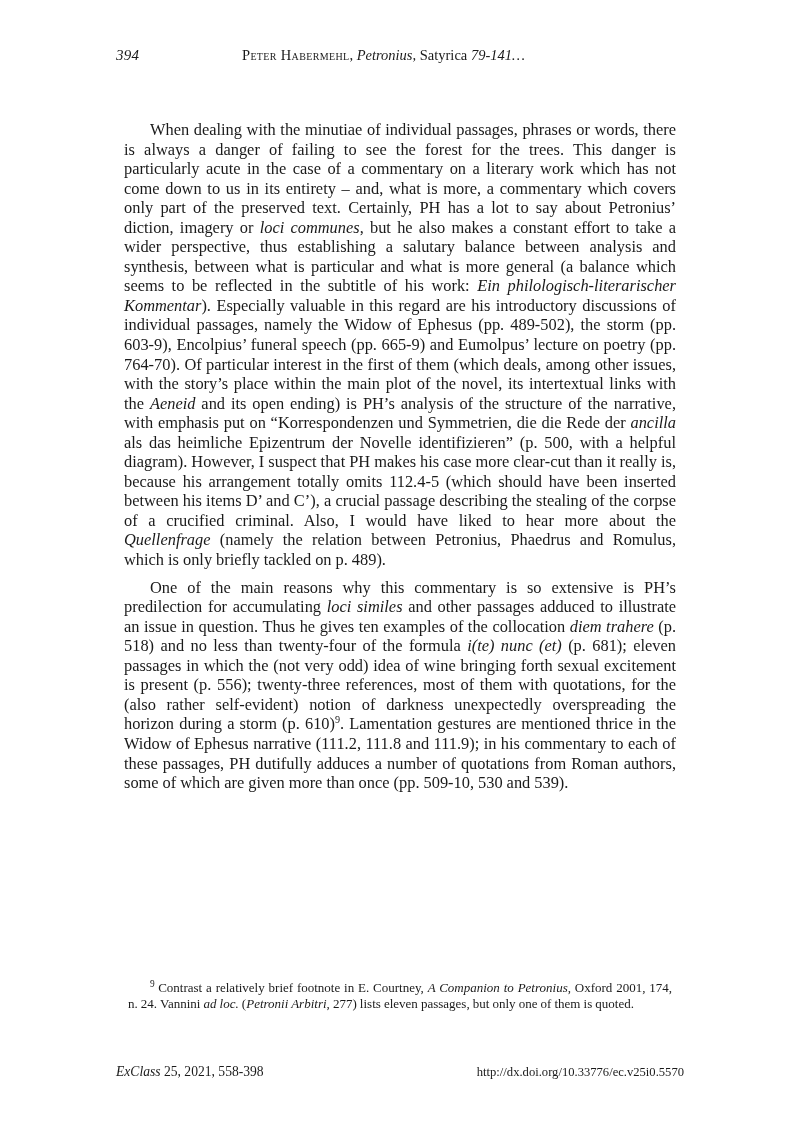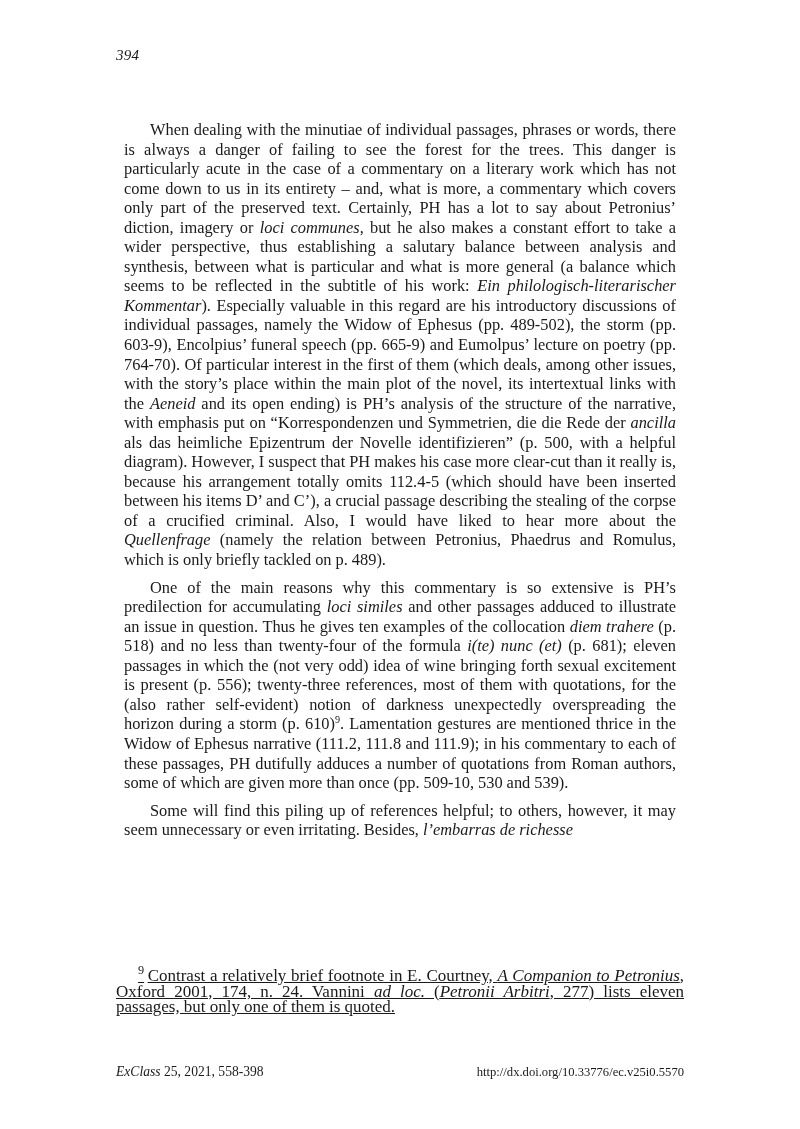--- a/index.html
+++ b/index.html
@@ -83,27 +83,26 @@
   }
 
   
   .footnotes {
     position: absolute;
     left: 116px;
     top: 968px;
     width: 568px;
   }
   p.footnote {
-    margin: 0;
+    margin: 12px;
     text-align: justify;
-    font-size: 17px;
+    font-size: 13px;
     line-height: 15.6px;
     text-indent: 22px;
     word-spacing: -0.15px;
-    text-decoration: underline;
   }
   p.footnote sup.fnnum {
     font-size: 0.72em;
     vertical-align: super;
     line-height: 0;
     margin-right: 3.5px;
   }
   p.footnote i, p.footnote span.it {
     font-style: italic;
   }
@@ -135,26 +134,28 @@
     padding-left: 46px;
   }
 </style>
 </head>
 <body>
 
 <div class="page">
 
   <div class="running-header">
     <span class="folio">394</span>
+    <span class="header-title">
+      <span class="smallcaps">Peter Habermehl</span><span>,&nbsp;</span><span class="it">Petronius,</span><span>&nbsp;</span><span>Satyrica</span><span>&nbsp;</span><span class="it">79-141…</span>
+    </span>
   </div>
 
   <div class="textblock">
     <p class="body"><span>When dealing with the minutiae of individual passages, phrases or words, there is always a danger of failing to see the forest for the trees. This danger is particularly acute in the case of a commentary on a literary work which has not come down to us in its entirety – and, what is more, a commentary which covers only part of the preserved text. Certainly, PH has a lot to say about Petronius’ diction, imagery or </span><i>loci communes</i><span>, but he also makes a constant effort to take a wider perspective, thus establishing a salutary balance between analysis and synthesis, between what is particular and what is more general (a balance which seems to be reflected in the subtitle of his work: </span><i>Ein philologisch-literarischer Kommentar</i><span>). Especially valuable in this regard are his introductory discussions of individual passages, namely the Widow of Ephesus (pp. 489-502), the storm (pp. 603-9), Encolpius’ funeral speech (pp. 665-9) and Eumolpus’ lecture on poetry (pp. 764-70). Of particular interest in the first of them (which deals, among other issues, with the story’s place within the main plot of the novel, its intertextual links with the </span><i>Aeneid</i><span> and its open ending) is PH’s analysis of the structure of the narrative, with emphasis put on “Korrespondenzen und Symmetrien, die die Rede der </span><i>ancilla</i><span> als das heimliche Epizentrum der Novelle identifizieren” (p. 500, with a helpful diagram). However, I suspect that PH makes his case more clear-cut than it really is, because his arrangement totally omits 112.4-5 (which should have been inserted between his items D’ and C’), a crucial passage describing the stealing of the corpse of a crucified criminal. Also, I would have liked to hear more about the </span><i>Quellenfrage</i><span> (namely the relation between Petronius, Phaedrus and Romulus, which is only briefly tackled on p. 489).</span></p>
     <p class="body"><span>One of the main reasons why this commentary is so extensive is PH’s predilection for accumulating </span><i>loci similes</i><span> and other passages adduced to illustrate an issue in question. Thus he gives ten examples of the collocation </span><i>diem trahere</i><span> (p. 518) and no less than twenty-four of the formula </span><i>i(te) nunc (et)</i><span> (p. 681); eleven passages in which the (not very odd) idea of wine bringing forth sexual excitement is present (p. 556); twenty-three references, most of them with quotations, for the (also rather self-evident) notion of darkness unexpectedly overspreading the horizon during a storm (p. 610)</span><sup class="fnref">9</sup><span>. Lamentation gestures are mentioned thrice in the Widow of Ephesus narrative (111.2, 111.8 and 111.9); in his commentary to each of these passages, PH dutifully adduces a number of quotations from Roman authors, some of which are given more than once (pp. 509-10, 530 and 539).</span></p>
-    <p class="body"><span>Some will find this piling up of references helpful; to others, however, it may seem unnecessary or even irritating. Besides, </span><i>l’embarras de richesse</i></p>
   </div>
 
   <div class="footnotes">
     <p class="footnote">
       <sup class="fnnum">9</sup><span><span>Contrast a relatively brief footnote in E. Courtney, </span><i>A Companion to Petronius</i><span>, Oxford 2001, 174, n. 24. Vannini </span><i>ad loc.</i><span> (</span><i>Petronii Arbitri</i><span>, 277) lists eleven passages, but only one of them is quoted.</span></span>
     </p>
   </div>
 
   <div class="footer">
     <span class="footer-left">

